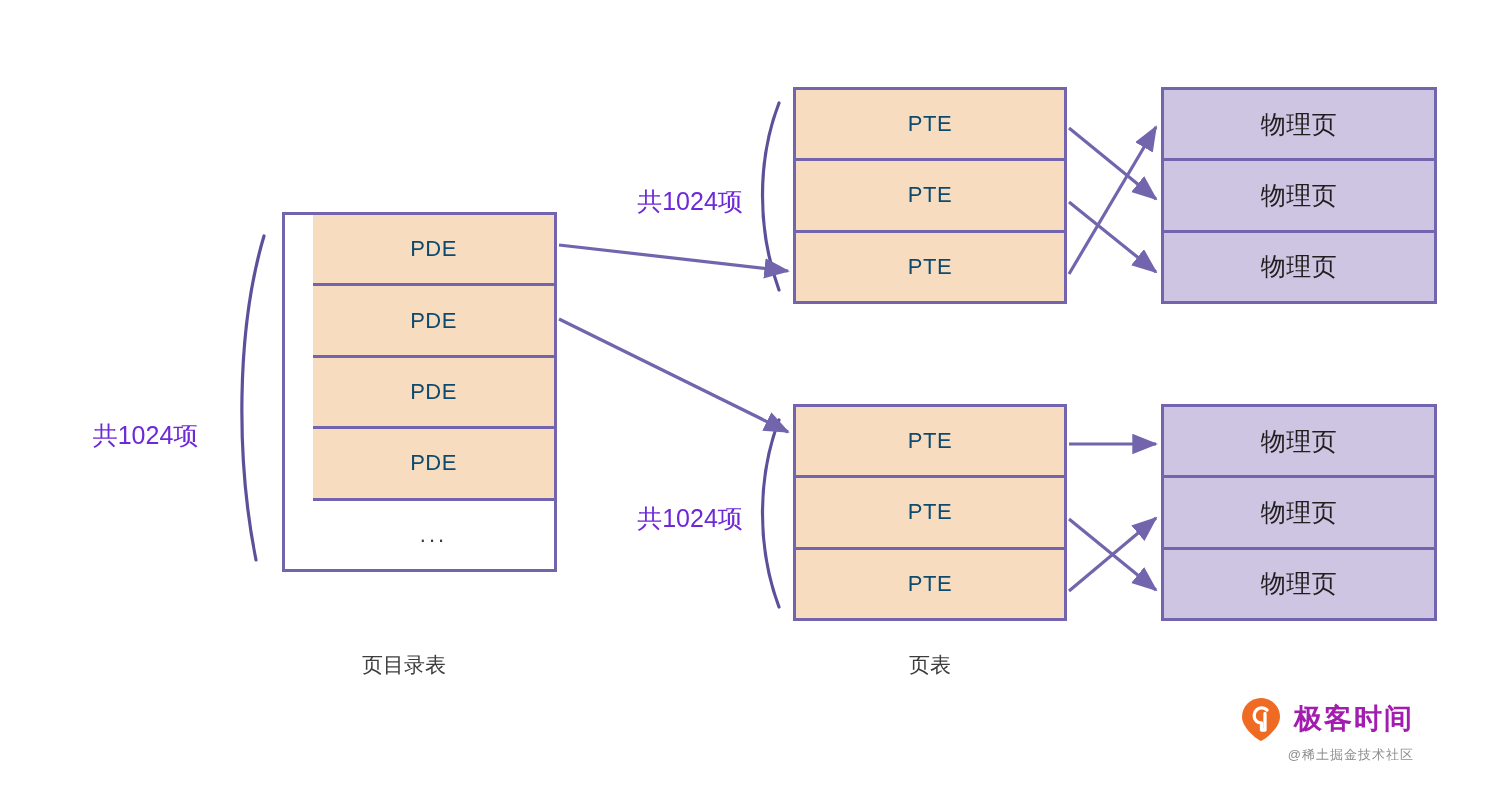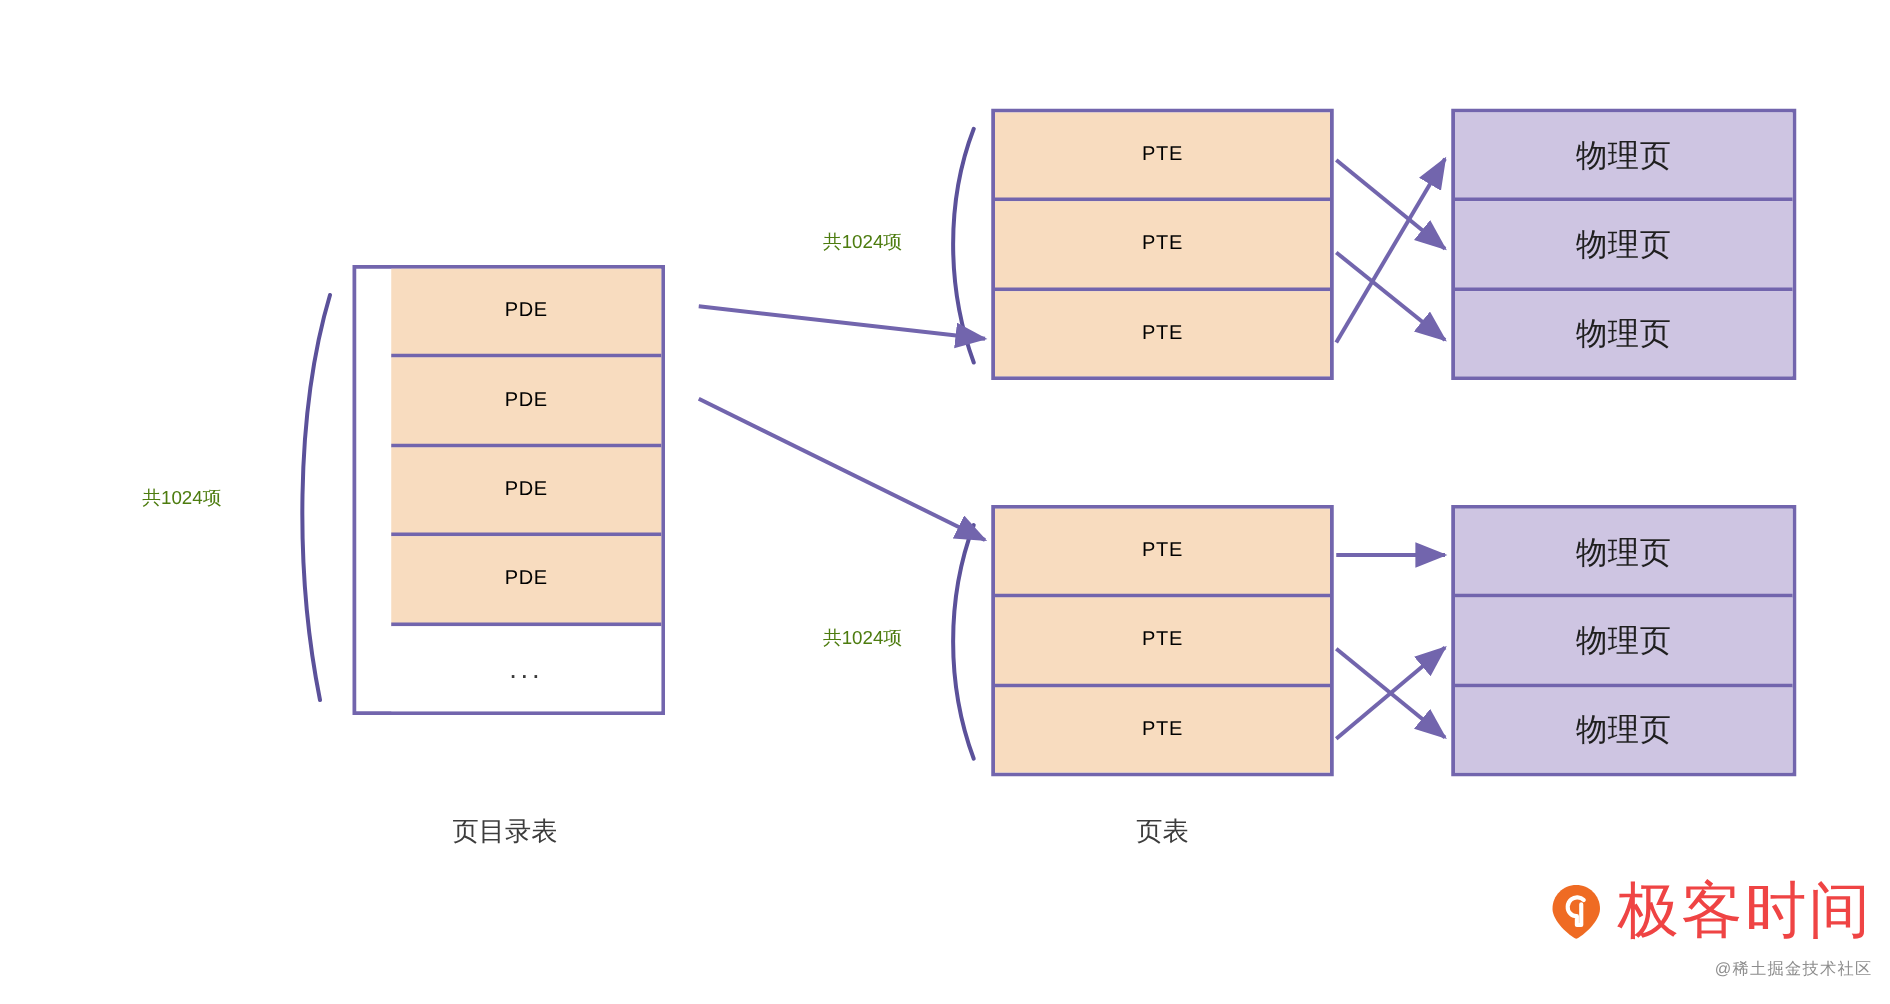--- a/index.html
+++ b/index.html
@@ -26,41 +26,41 @@
     display: flex;
     flex-direction: column;
   }
   .row {
     box-sizing: border-box;
     display: flex;
     align-items: center;
     justify-content: center;
     flex: 1 1 0;
     border-bottom: 3px solid #7265ad;
-    font-size: 16px;
-    color: #000000;
+    font-size: 22px;
+    color: #0c4a6e;
     letter-spacing: 0.5px;
   }
   .row:last-child { border-bottom: none; }
   .row.orange { background: #f8dcbf; }
   .row.purple { background: #cec5e2; color: #1d1d1d; }
   .row.empty  { background: #ffffff; }
   .row.cjk { font-size: 25px; color: #1f1f1f; }
   .dots {
     letter-spacing: 3px;
     font-size: 22px;
     color: #3b3b3b;
     line-height: 0.5;
   }
 
   
   .label {
     position: absolute;
-    color: #4d7c0f;
-    font-size: 15px;
+    color: #6d28d9;
+    font-size: 25px;
     text-align: center;
     white-space: pre;
     line-height: 1.45;
   }
   .caption {
     position: absolute;
     color: #3c3c3c;
     font-size: 21px;
     text-align: center;
   }
@@ -84,23 +84,23 @@
   .wm-row {
     display: flex;
     align-items: center;
     gap: 10px;
   }
   .wm-logo {
     width: 46px; height: 46px;
     position: relative;
   }
   .wm-text {
-    font-size: 49px;
-    font-weight: normal;
-    color: #ef4444;
+    font-size: 28px;
+    font-weight: bold;
+    color: #a21caf;
     letter-spacing: 2px;
   }
   .wm-sub {
     margin-top: 4px;
     font-size: 13px;
     color: #8d8d8d;
     letter-spacing: 1px;
   }
 </style>
 </head>
@@ -127,21 +127,21 @@
 
     <line x1="1069" y1="128" x2="1156" y2="199" stroke="#7265ad" stroke-width="3.2" marker-end="url(#ah)"></line>
     <line x1="1069" y1="202" x2="1156" y2="272" stroke="#7265ad" stroke-width="3.2" marker-end="url(#ah)"></line>
     <line x1="1069" y1="274" x2="1156" y2="127" stroke="#7265ad" stroke-width="3.2" marker-end="url(#ah)"></line>
 
     <line x1="1069" y1="444" x2="1156" y2="444" stroke="#7265ad" stroke-width="3.2" marker-end="url(#ah)"></line>
     <line x1="1069" y1="519" x2="1156" y2="590" stroke="#7265ad" stroke-width="3.2" marker-end="url(#ah)"></line>
     <line x1="1069" y1="591" x2="1156" y2="518" stroke="#7265ad" stroke-width="3.2" marker-end="url(#ah)"></line>
   </svg>
 
-  <div class="table" style="left:282px; top:212px; width:250px; height:360px;padding-left:28px;">
+  <div class="table" style="left:282px; top:212px; width:275px; height:360px;padding-left:28px;">
     <div class="row orange">PDE</div>
     <div class="row orange">PDE</div>
     <div class="row orange">PDE</div>
     <div class="row orange">PDE</div>
     <div class="row empty dots">...</div>
   </div>
 
   <div class="label" style="left:58px; top:344px; width:175px;">
     <div>共1024项</div>
   </div>

